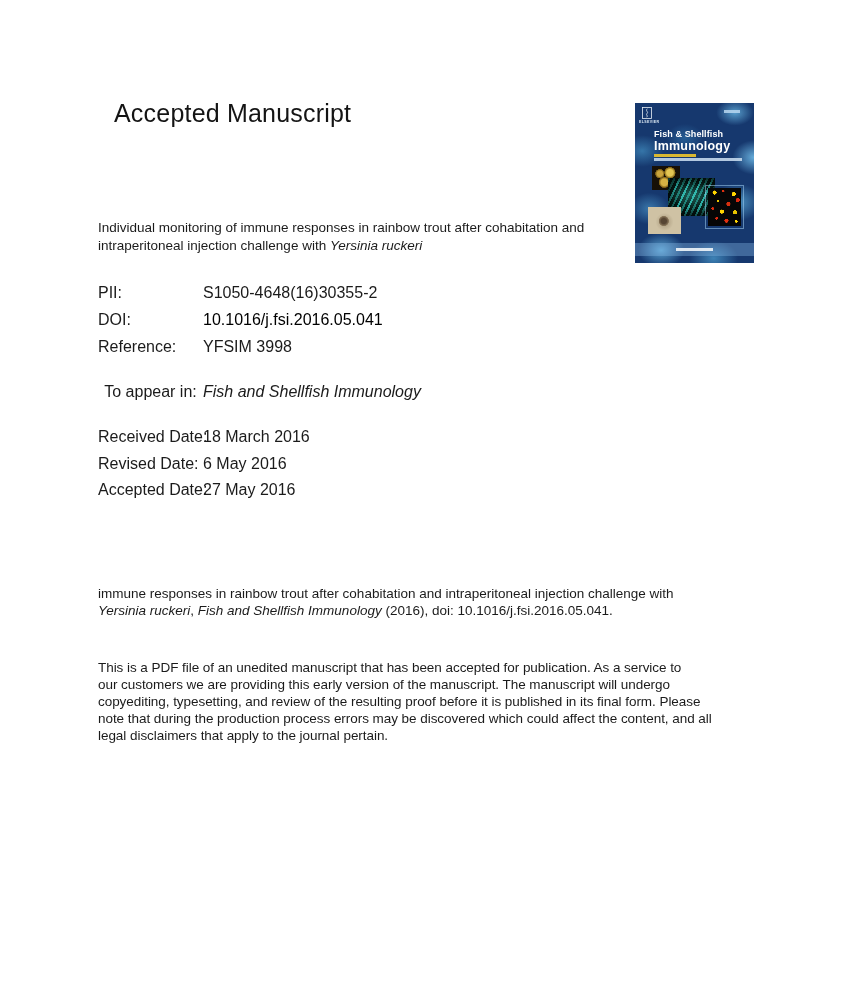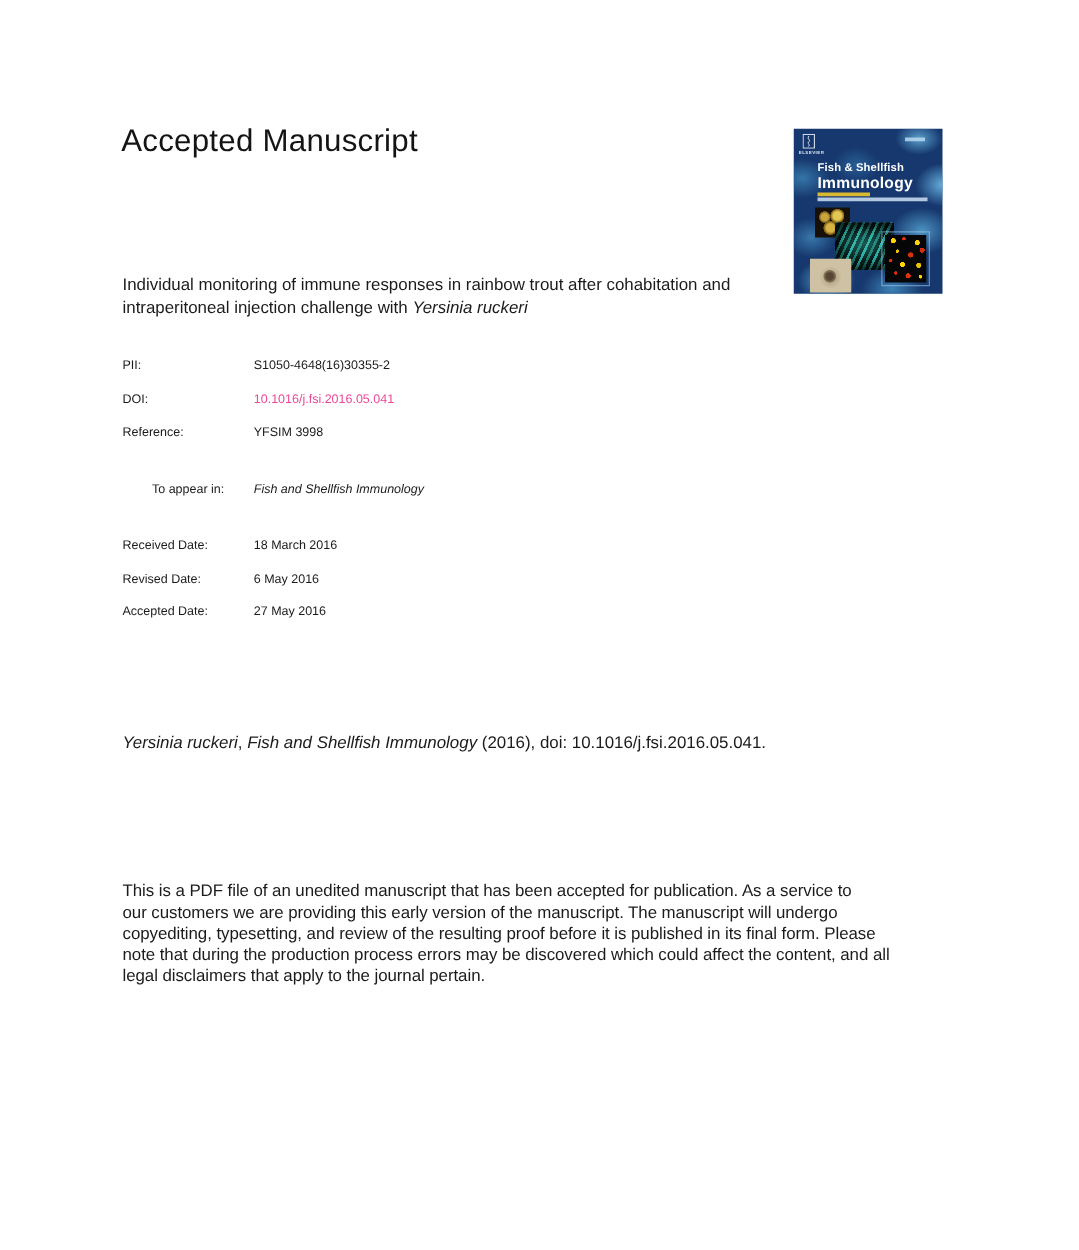--- a/index.html
+++ b/index.html
@@ -9,58 +9,58 @@
     height: 1000px;
     background: #ffffff;
     font-family: "Liberation Sans", sans-serif;
     color: #1b1b1b;
     overflow: hidden;
   }
   .abs { position: absolute; }
 
   h1.heading {
     position: absolute;
-    left: 97px;
+    left: 114px;
     top: 99px;
     margin: 0;
     font-size: 25px;
     font-weight: 400;
     letter-spacing: 0.2px;
     color: #141414;
   }
 
   .body-text { font-size: 13.5px; line-height: 17.5px; margin-top: 42px; }
   .line { white-space: nowrap; }
 
   .title-block { left: 98px; top: 177px; }
   .authors-block { left: 98px; top: 232px; font-size: 13.5px; }
 
-  .meta-row { position: absolute; left: 98px; font-size: 10px; line-height: 18px; white-space: nowrap; }
+  .meta-row { position: absolute; left: 98px; font-size: 16px; line-height: 18px; white-space: nowrap; }
   .meta-row .label { display: inline-block; width: 105px; }
   .row-pii      { top: 284px; }
   .row-doi      { top: 311px; }
   .row-ref      { top: 338px; }
   .row-toappear { top: 383px; text-align: center; }
   .row-received { top: 428px; }
   .row-revised  { top: 455px; }
   .row-accepted { top: 481px; }
 
-  .doi-link { color: #ec4899; text-decoration: none; cursor: pointer; }
+  .doi-link { color: #000000; text-decoration: none; cursor: pointer; }
   .italic { font-style: italic; }
 
   .citation-block { left: 98px; top: 543px; line-height: 17.3px; }
-  .disclaimer-block { left: 98px; top: 662px; line-height: 17px; letter-spacing: -0.05px; }
+  .disclaimer-block { left: 98px; top: 617px; line-height: 17px; letter-spacing: -0.05px; }
 
   
   .cover {
     position: absolute;
     left: 635px;
     top: 103px;
     width: 119px;
-    height: 132px;
+    height: 160px;
     overflow: hidden;
     background:
       radial-gradient(ellipse 26px 18px at 84% 6%,  rgba(100,175,220,.85), rgba(100,175,220,0) 72%),
       radial-gradient(ellipse 30px 22px at 6% 30%,  rgba(70,150,200,.65),  rgba(70,150,200,0) 72%),
       radial-gradient(ellipse 30px 24px at 100% 34%, rgba(110,185,230,.9), rgba(110,185,230,0) 72%),
       radial-gradient(ellipse 26px 20px at 42% 22%, rgba(60,140,195,.45), rgba(60,140,195,0) 72%),
       radial-gradient(ellipse 34px 26px at 86% 62%, rgba(90,170,215,.8),  rgba(90,170,215,0) 72%),
       radial-gradient(ellipse 28px 22px at 12% 66%, rgba(80,160,210,.6),  rgba(80,160,210,0) 72%),
       radial-gradient(ellipse 32px 24px at 22% 92%, rgba(100,180,225,.85), rgba(100,180,225,0) 72%),
       radial-gradient(ellipse 34px 24px at 66% 97%, rgba(75,155,205,.75), rgba(75,155,205,0) 72%),
@@ -183,20 +183,21 @@
     <span class="label">Received Date:</span><span>18 March 2016</span>
   </div>
   <div class="meta-row row-revised">
     <span class="label">Revised Date:</span><span>6 May 2016</span>
   </div>
   <div class="meta-row row-accepted">
     <span class="label">Accepted Date:</span><span>27 May 2016</span>
   </div>
 
   <div class="abs body-text citation-block">
+    <div class="line">immune responses in rainbow trout after cohabitation and intraperitoneal injection challenge with</div>
     <div class="line"><span class="italic">Yersinia ruckeri</span><span>, </span><span class="italic">Fish and Shellfish Immunology</span><span> (2016), doi: 10.1016/j.fsi.2016.05.041.</span></div>
   </div>
 
   <div class="abs body-text disclaimer-block">
     <div class="line">This is a PDF file of an unedited manuscript that has been accepted for publication. As a service to</div>
     <div class="line">our customers we are providing this early version of the manuscript. The manuscript will undergo</div>
     <div class="line">copyediting, typesetting, and review of the resulting proof before it is published in its final form. Please</div>
     <div class="line">note that during the production process errors may be discovered which could affect the content, and all</div>
     <div class="line">legal disclaimers that apply to the journal pertain.</div>
   </div>

